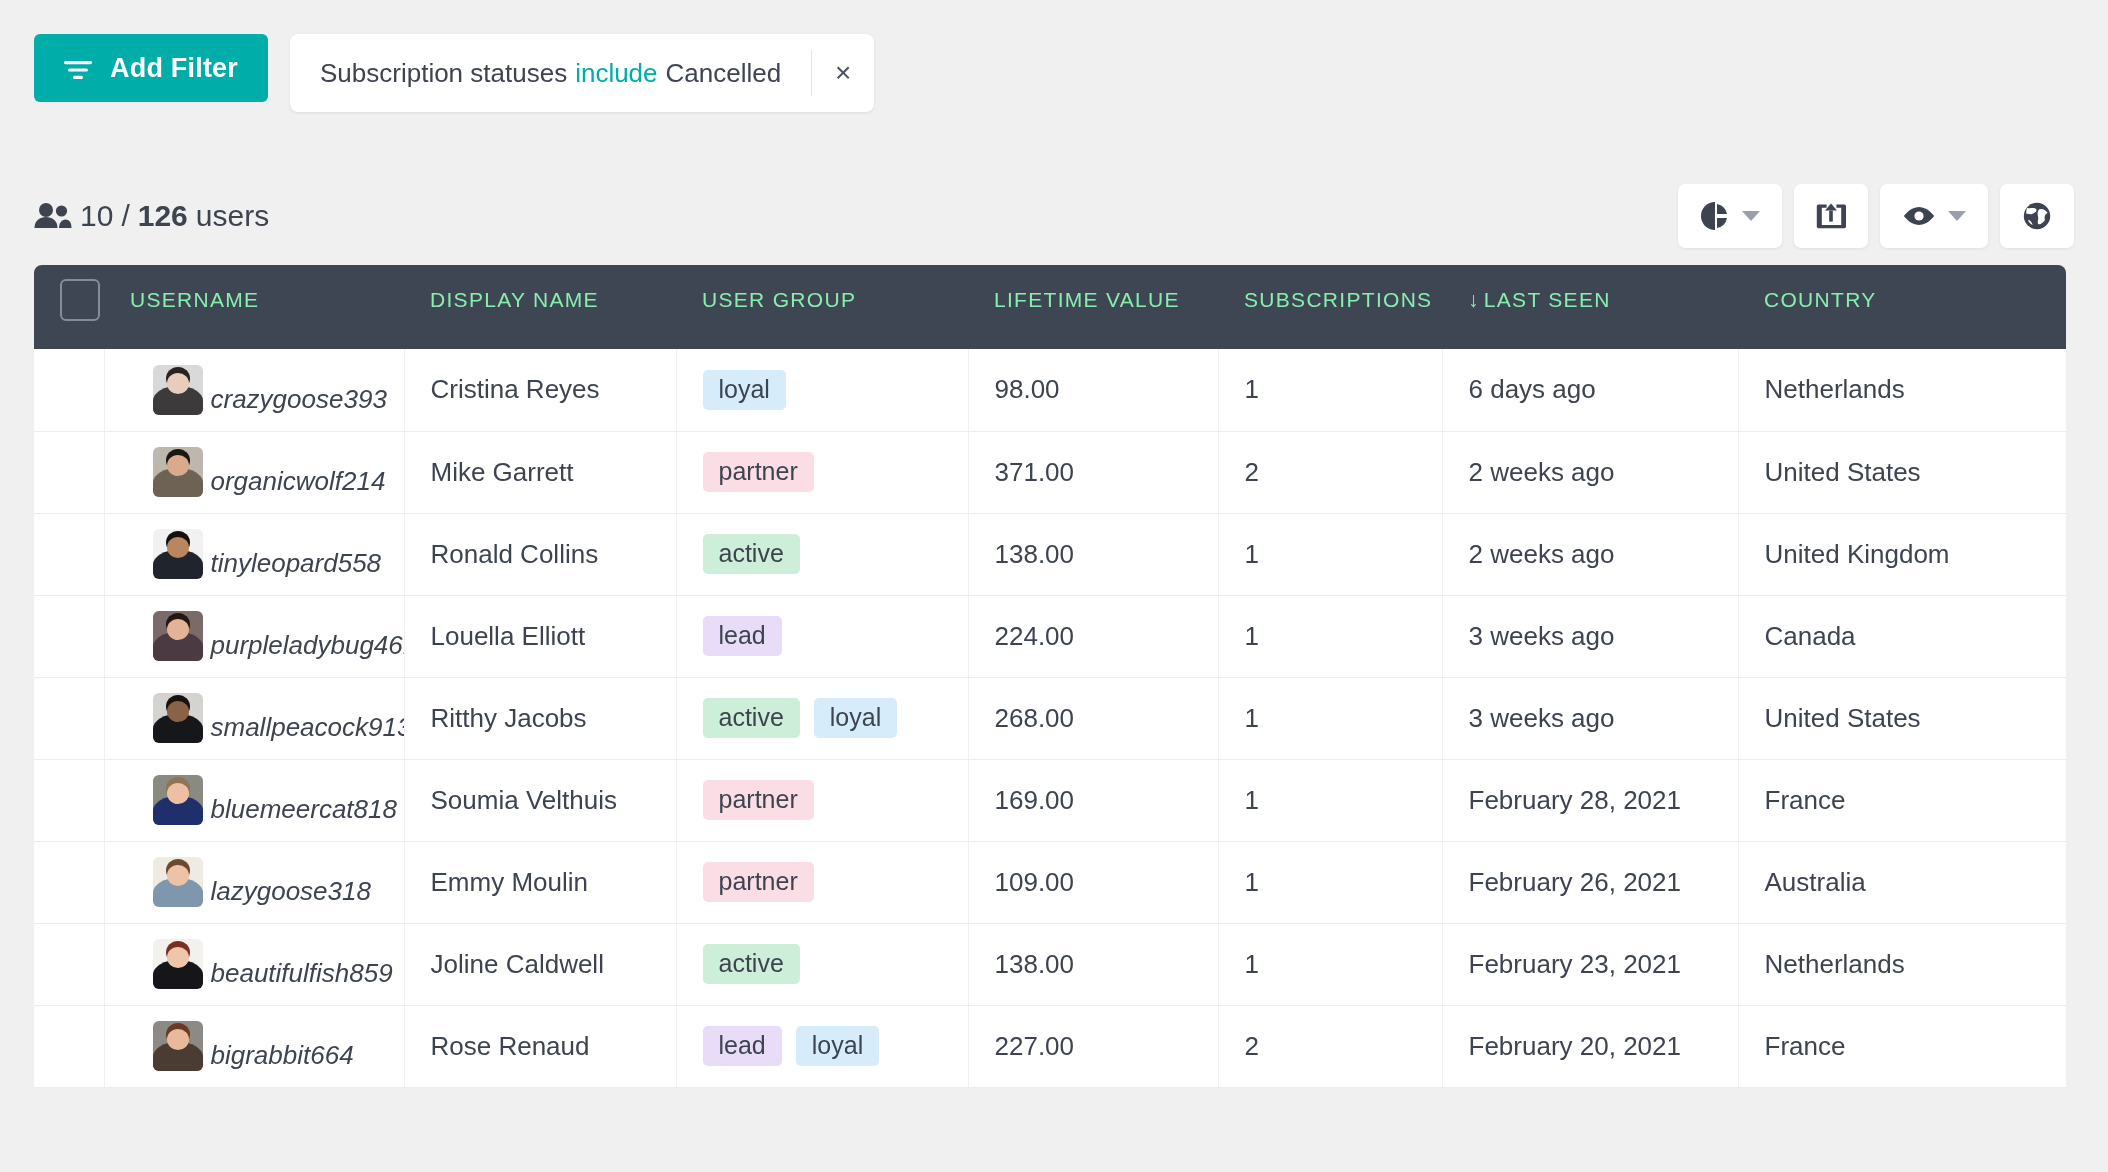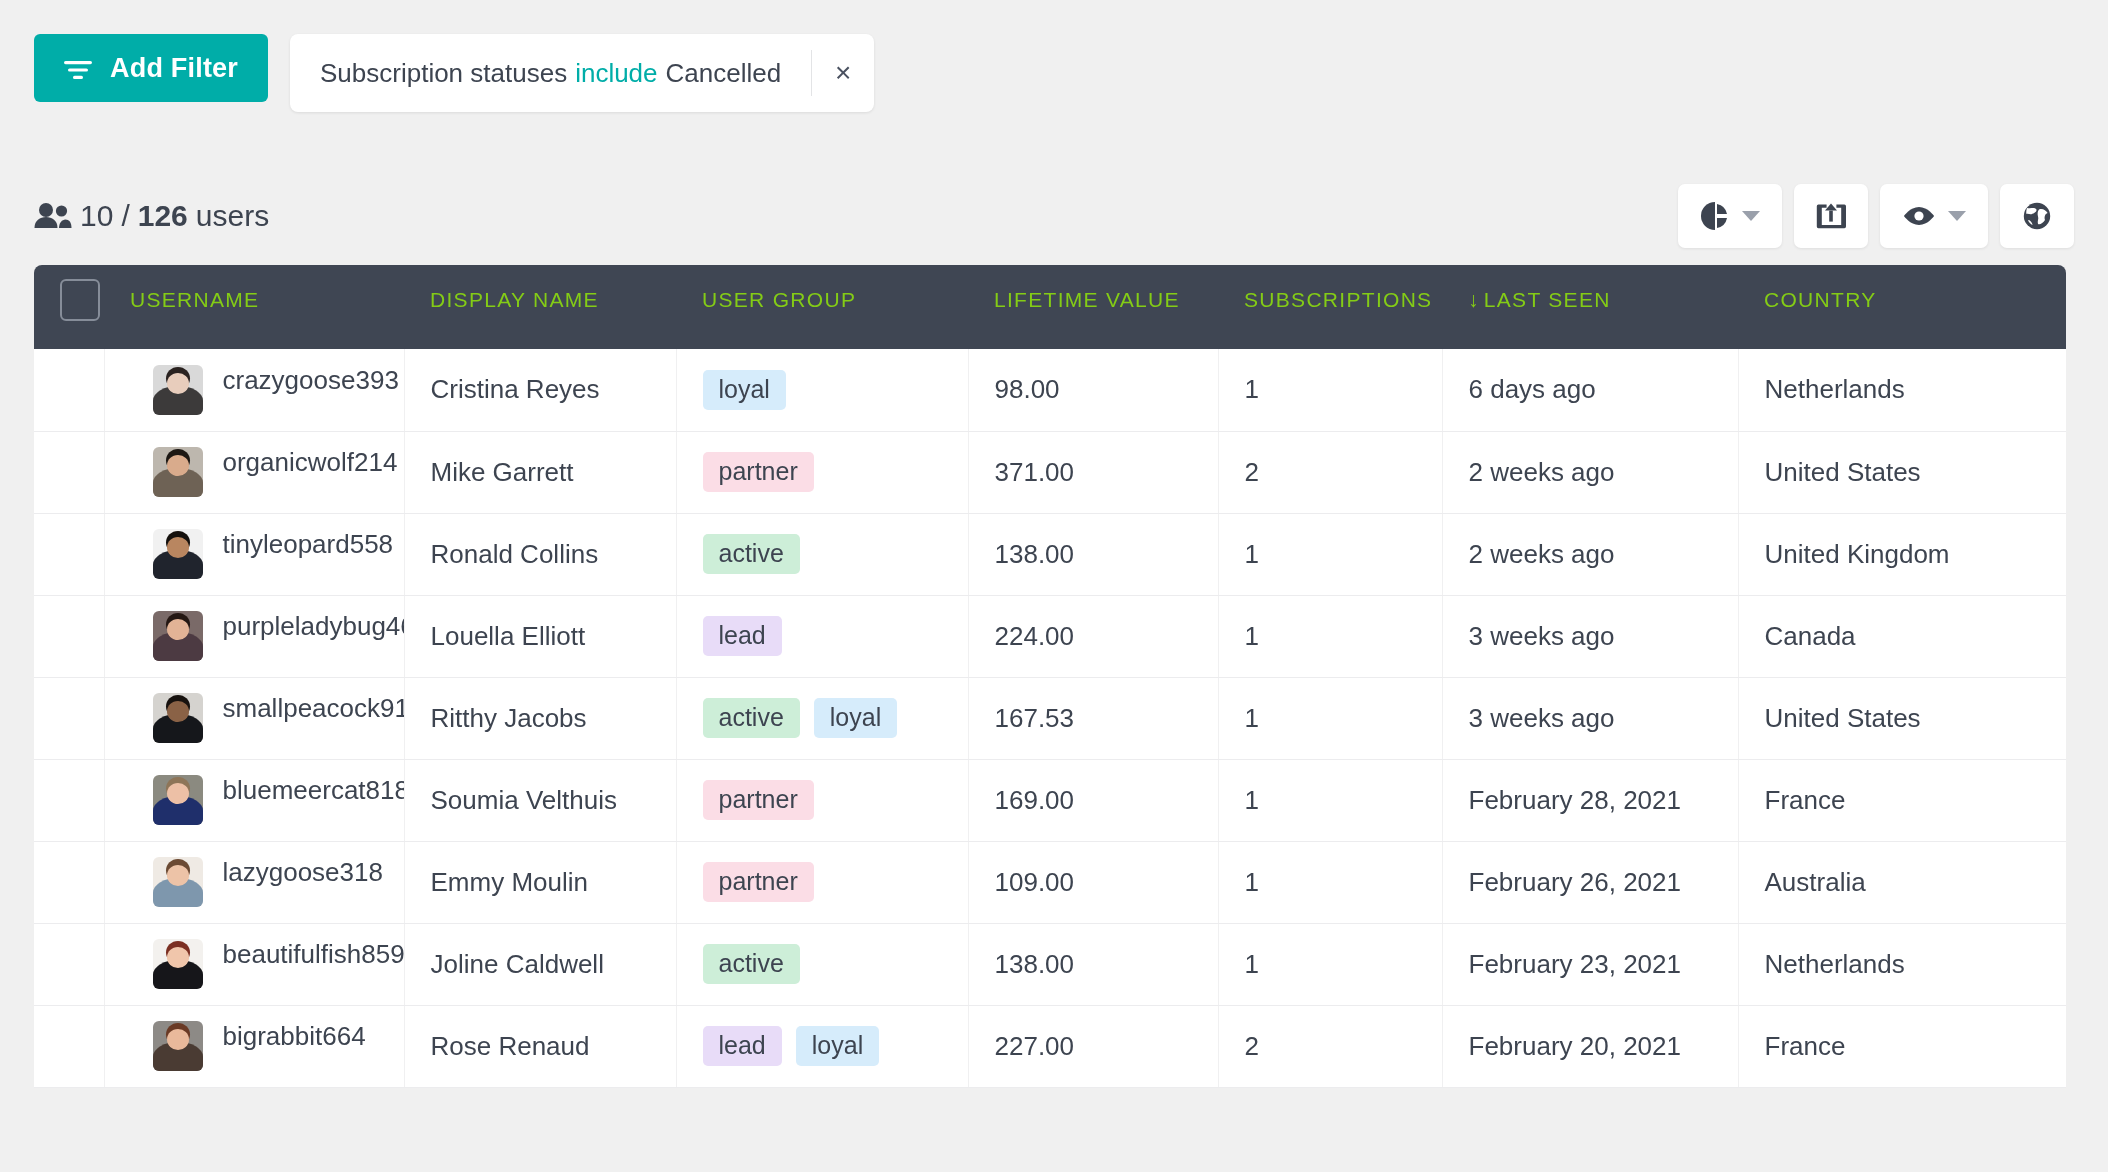--- a/index.html
+++ b/index.html
@@ -76,21 +76,21 @@
     border-top: 10px solid #9aa0ab;
   }
 
   
   .table-wrap {
     position: absolute; left: 34px; top: 265px;
     width: 2032px;
   }
   table.users { border-collapse: collapse; width: 100%; table-layout: fixed; }
   table.users thead th {
-    background: #3f4653; color: #84cc16;
+    background: #3f4653; color: #86efac;
     font-size: 21px; font-weight: normal; letter-spacing: 1.3px;
     text-align: left; height: 84px; padding: 0 0 14px 26px;
     vertical-align: middle; white-space: nowrap;
   }
   thead th:first-child { border-top-left-radius: 8px; width: 68px; padding-left: 22px; }
   thead th:last-child  { border-top-right-radius: 8px; }
   .sort-arrow { display: inline-block; margin-right: 4px; }
 
   col.c-check { width: 70px; }
   col.c-user  { width: 300px; }
@@ -114,21 +114,21 @@
     border-bottom: 1px solid #ececee;
     border-right: 1px solid #f0f0f1;
     padding: 0 0 0 26px;
     vertical-align: middle;
     white-space: nowrap; overflow: hidden;
   }
   table.users tbody td:last-child { border-right: none; }
   td.cell-check { padding: 0; border-right: 1px solid #f0f0f1; }
   td.cell-user { padding-left: 0; }
 
-  .user-cell { display: flex; align-items: flex-start; gap: 20px; padding-left: 22px; }
+  .user-cell { display: flex; align-items: flex-end; gap: 8px; padding-left: 22px; font-style: italic; }
   .avatar {
     width: 50px; height: 50px; border-radius: 6px; flex: none;
     background-size: cover; background-position: center top;
     position: relative; overflow: hidden;
   }
   .avatar i {
     position: absolute; left: 0; right: 0; bottom: 0; height: 58%;
     display: block;
   }
   .avatar u {
@@ -381,21 +381,21 @@
                 <span>smallpeacock913</span>
               </div>
             </td>
             <td>Ritthy Jacobs</td>
             <td>
               <div class="tags">
                 <span class="tag active" style="background: rgb(205, 238, 216);">active</span>
                 <span class="tag loyal" style="background: rgb(214, 236, 251);">loyal</span>
               </div>
             </td>
-            <td>167.53</td>
+            <td>268.00</td>
             <td>1</td>
             <td>3 weeks ago</td>
             <td>United States</td>
           </tr>
           <tr>
             <td class="cell-check"></td>
             <td class="cell-user">
               <div class="user-cell">
                 <div class="avatar" style="background: rgb(139, 138, 128);">
                   <i style="background: rgb(31, 47, 107); border-radius: 50% 50% 0px 0px;"></i>

